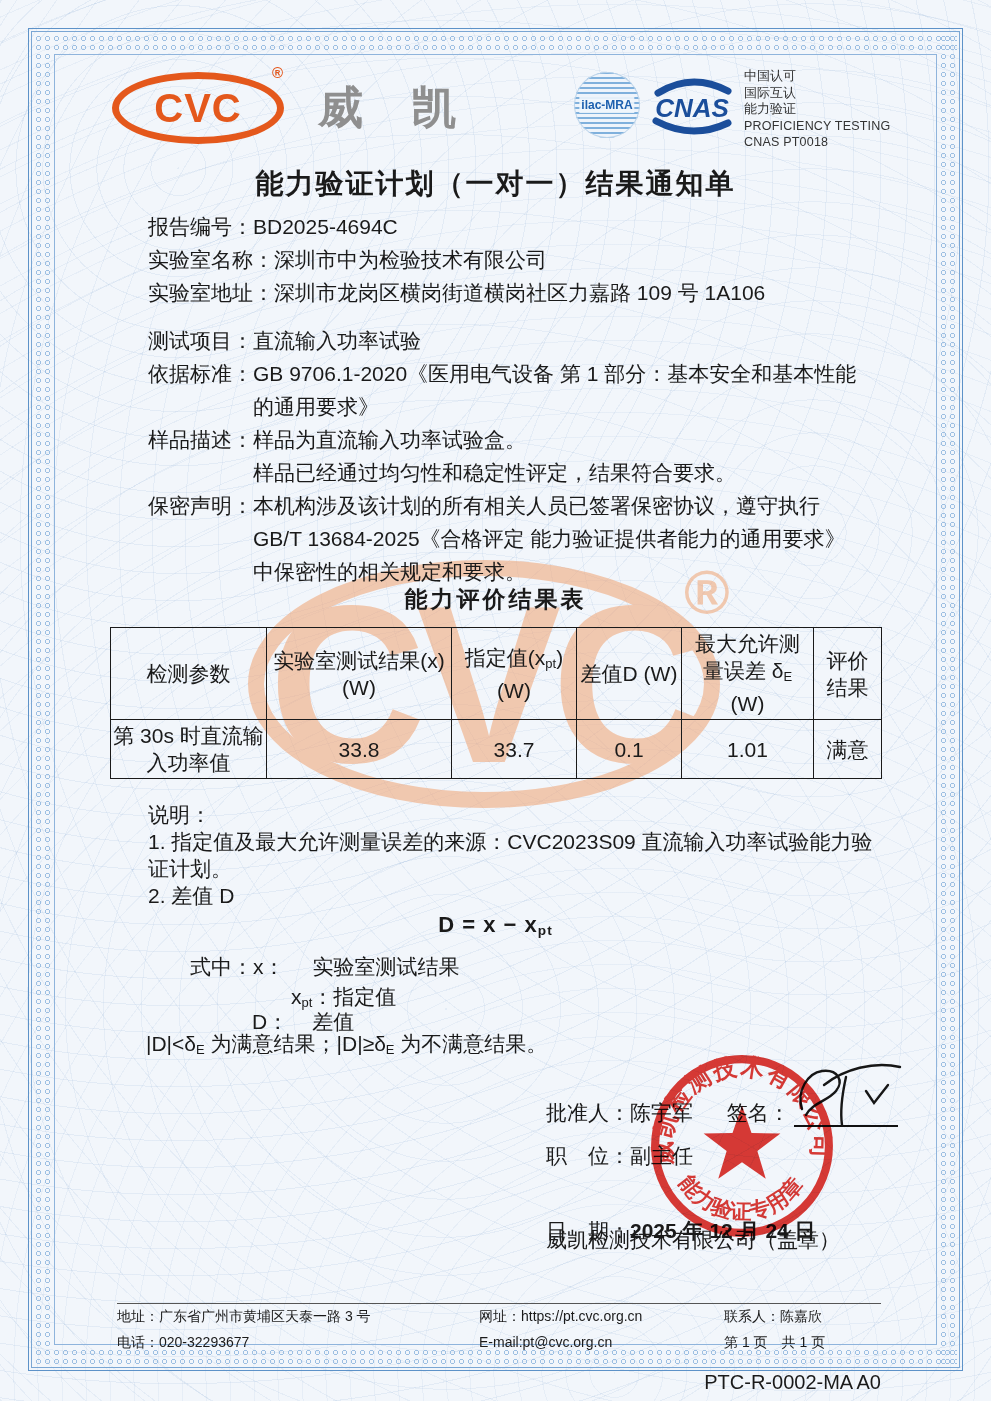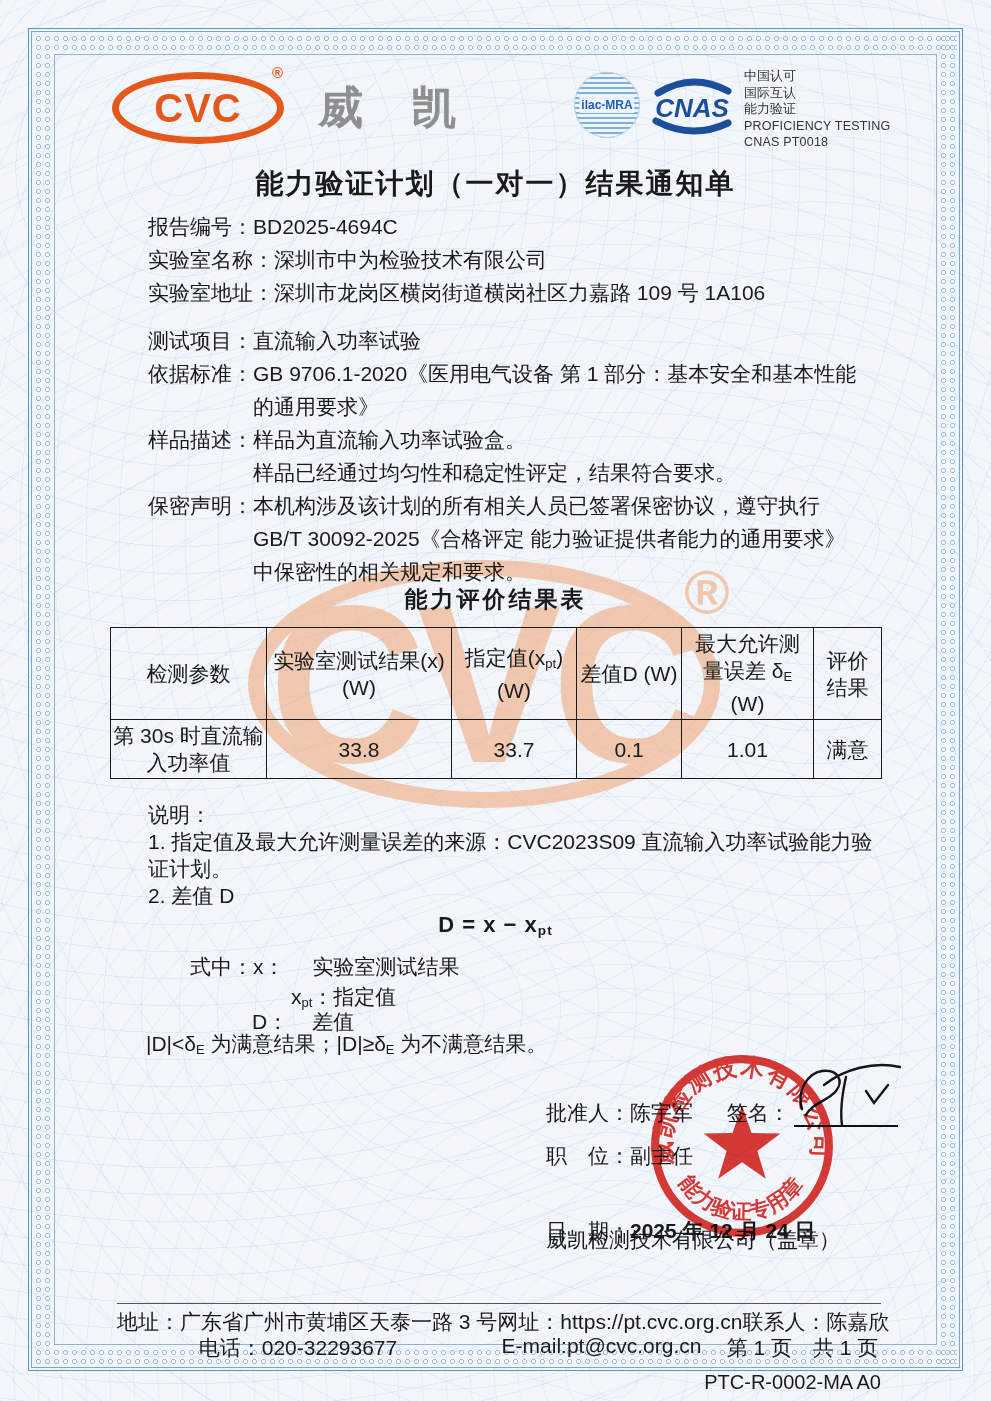--- a/index.html
+++ b/index.html
@@ -63,21 +63,21 @@
   
   .sig{position:absolute;left:546px;font-size:21px;white-space:nowrap;}
   .sig-line{display:inline-block;position:relative;width:104px;height:22px;border-bottom:2px solid #111;vertical-align:bottom;margin-left:4px;}
   .squiggle{position:absolute;left:-6px;top:-46px;}
 
   
   .stamp{position:absolute;left:646px;top:1050px;opacity:.88;mix-blend-mode:multiply;}
 
   
   .f-rule{position:absolute;left:117px;top:1303px;width:764px;border-top:1.5px solid #555;}
-  .f-row{position:absolute;left:117px;width:764px;display:flex;font-size:21px;white-space:nowrap;text-align:center;}
+  .f-row{position:absolute;left:117px;width:764px;display:flex;font-size:14px;white-space:nowrap;}
   .f-row .c1{flex:0 0 362px;}
   .f-row .c2{flex:0 0 245px;}
   .f-row .c3{flex:1 1 auto;}
   .doc-code{position:absolute;left:117px;top:1371px;width:764px;text-align:right;font-size:20px;}
 </style>
 </head>
 <body>
 
 <div class="page">
 
@@ -140,21 +140,21 @@
     <span>依据标准：</span><span>GB 9706.1-2020《医用电气设备 第 1 部分：基本安全和基本性能</span>
   </div>
   <div class="line" style="left:253px;top:393px;">的通用要求》</div>
   <div class="line info" style="top:426px;">
     <span>样品描述：</span><span>样品为直流输入功率试验盒。</span>
   </div>
   <div class="line" style="left:253px;top:459px;">样品已经通过均匀性和稳定性评定，结果符合要求。</div>
   <div class="line info" style="top:492px;">
     <span>保密声明：</span><span>本机构涉及该计划的所有相关人员已签署保密协议，遵守执行</span>
   </div>
-  <div class="line" style="left:253px;top:525px;">GB/T 30092-2025《合格评定 能力验证提供者能力的通用要求》</div>
+  <div class="line" style="left:253px;top:525px;">GB/T 13684-2025《合格评定 能力验证提供者能力的通用要求》</div>
   <div class="line" style="left:253px;top:558px;">中保密性的相关规定和要求。</div>
 
   <div class="tbl-caption">能力评价结果表</div>
   <table class="result">
     <colgroup>
         <col style="width:156px">
         <col style="width:185px">
         <col style="width:125px">
         <col style="width:105px">
         <col style="width:132px">

